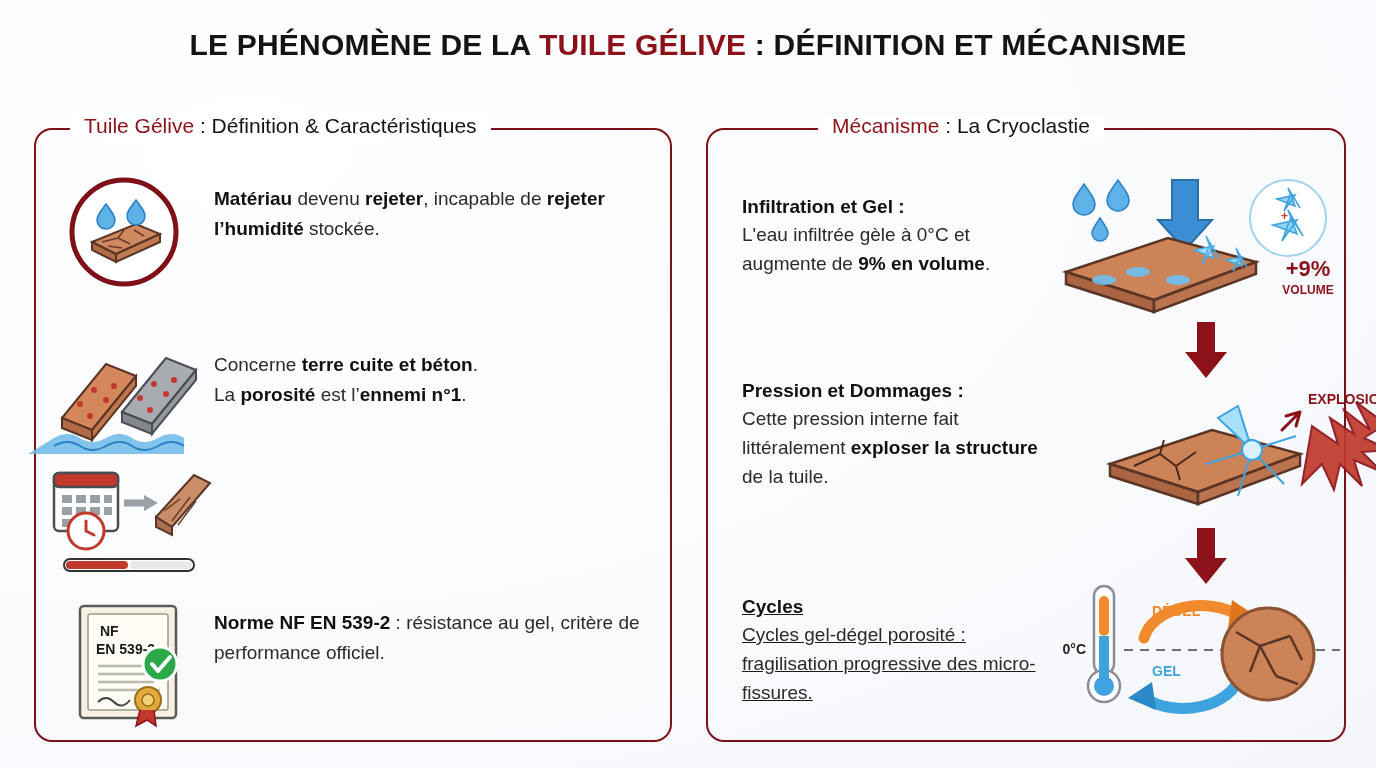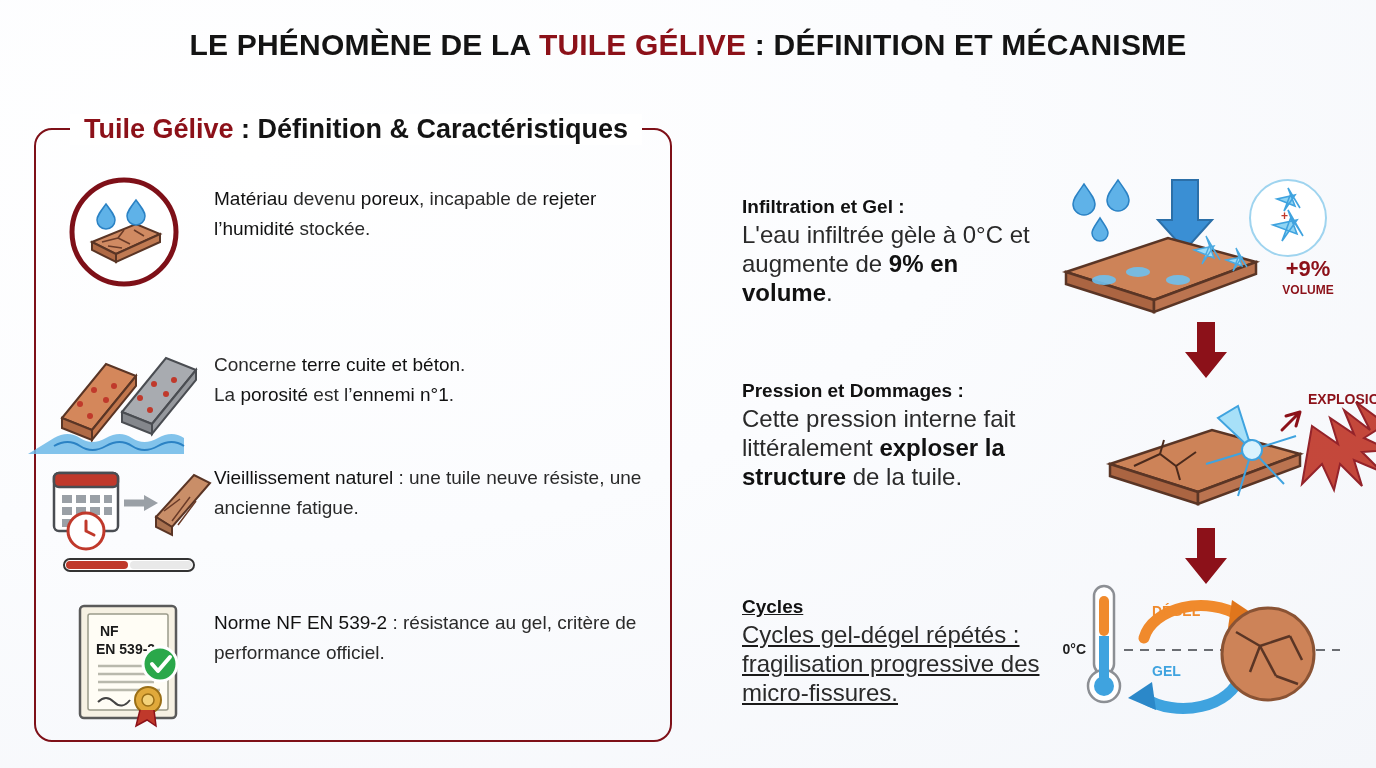--- a/index.html
+++ b/index.html
@@ -44,22 +44,22 @@
     border-radius: 18px;
   }
   .panel.left  { left: 34px;  top: 128px; width: 634px;  height: 610px; border-color:#7e1018;}
   .panel.right { left: 706px; top: 128px; width: 636px;  height: 610px; border-color:#7e1018;}
 
   .panel-title {
     position: absolute;
     top: -16px;
     background: #ffffff;
     padding: 0 14px;
-    font-size: 27px;
-    font-weight: bold;
+    font-size: 21px;
+    font-weight: normal;
     white-space: nowrap;
     color: #141414;
   }
   .panel-title .hl { color: #8c1119; }
   .panel.left  .panel-title { left: 34px; }
   .panel.right .panel-title { left: 110px; }
 
   
   .row {
     position: absolute;
@@ -71,37 +71,37 @@
     flex: 0 0 170px;
     position: relative;
     height: 120px;
   }
   .row .txt {
     font-size: 19px;
     line-height: 30px;
     color: #2a2a2a;
     padding-top: 8px;
   }
-  .row .txt b { color: #111; font-weight: normal; }
+  .row .txt b { color: #111; font-weight: bold; }
 
   .row.r1 { left: 44px;  top: 176px; width: 600px; }
   .row.r2 { left: 44px;  top: 342px; width: 600px; }
   .row.r3 { left: 44px;  top: 455px; width: 600px; }
   .row.r4 { left: 44px;  top: 600px; width: 600px; }
 
   
   .rblock { position: absolute; }
   .rblock .head {
     font-size: 19px;
     font-weight: bold;
     color: #111;
     margin-bottom: 2px;
   }
   .rblock .body {
-    font-size: 24px;
+    font-size: 19px;
     line-height: 29px;
     color: #2a2a2a;
     width: 300px;
   }
   .rblock .body b { color: #111; font-weight: bold; }
   .rb1 { left: 742px; top: 196px; }
   .rb2 { left: 742px; top: 380px; }
   .rb3 { left: 742px; top: 596px; text-decoration: underline; }
 
   .rart { position: absolute; }
@@ -144,21 +144,21 @@
           <path d="M72 78 L116 58 L116 66 L72 86 Z" fill="#c07a52" stroke="#5a3525" stroke-width="2"></path>
           <path d="M58 66 L74 62 M74 62 L86 68 M74 62 L80 54 M90 54 L100 60 M64 70 L78 72" stroke="#6b3b28" stroke-width="1.6" fill="none"></path>
         </g>
         <g fill="#5fb2e8" stroke="#2b82c4" stroke-width="1.5">
           <path d="M62 28 c6 8 9 12 9 16 a9 9 0 0 1 -18 0 c0 -4 3 -8 9 -16 z"></path>
           <path d="M92 24 c6 8 9 12 9 16 a9 9 0 0 1 -18 0 c0 -4 3 -8 9 -16 z"></path>
         </g>
       </svg>
     </div>
     <div class="txt">
-      <b>Matériau</b> devenu <b>poreux</b>, incapable de <b>rejeter l’humidité</b> stockée.
+      <b>Matériau</b> devenu <b>rejeter</b>, incapable de <b>rejeter l’humidité</b> stockée.
     </div>
   </div>
 
   <div class="row r2">
     <div class="art">
       <svg width="170" height="120" viewBox="0 0 170 120">
         <path d="M18 76 L62 22 L92 34 L48 88 Z" fill="#d4875b" stroke="#5a3525" stroke-width="2"></path>
         <path d="M18 76 L18 86 L48 98 L48 88 Z" fill="#b06a45" stroke="#5a3525" stroke-width="2"></path>
         <path d="M48 88 L92 34 L92 44 L48 98 Z" fill="#c2764c" stroke="#5a3525" stroke-width="2"></path>
         <g fill="#c0392b">
@@ -211,23 +211,20 @@
         <path d="M80 48 L104 48" stroke="#9aa0a6" stroke-width="7"></path>
         <path d="M100 40 L114 48 L100 56 Z" fill="#9aa0a6"></path>
         <path d="M112 62 L150 20 L166 28 L128 72 Z" fill="#c98e68" stroke="#5a3525" stroke-width="2"></path>
         <path d="M112 62 L112 72 L128 80 L128 72 Z" fill="#a9714f" stroke="#5a3525" stroke-width="2"></path>
         <path d="M120 56 L136 44 M128 66 L146 42 M134 70 L152 46" stroke="#6b3b28" stroke-width="1.5"></path>
         <rect x="20" y="104" width="130" height="12" rx="6" fill="#ffffff" stroke="#333" stroke-width="2"></rect>
         <rect x="22" y="106" width="62" height="8" rx="4" fill="#c0392b"></rect>
         <rect x="86" y="106" width="62" height="8" rx="4" fill="#e9e9e9"></rect>
       </svg>
     </div>
-    <div class="txt">
-      <b>Vieillissement naturel</b> : une tuile neuve résiste, une ancienne fatigue.
-    </div>
   </div>
 
   <div class="row r4">
     <div class="art">
       <svg width="170" height="130" viewBox="0 0 170 130">
         <rect x="36" y="6" width="96" height="112" rx="4" fill="#f6f1e3" stroke="#5a5a5a" stroke-width="2.5"></rect>
         <rect x="44" y="14" width="80" height="96" rx="2" fill="#fffdf5" stroke="#9a9a8a" stroke-width="1.5"></rect>
         <text class="lbl" x="56" y="36" font-size="14" fill="#1a1a1a">NF</text>
         <text class="lbl" x="52" y="54" font-size="14" fill="#1a1a1a">EN 539-2</text>
         <g stroke="#b9b9ad" stroke-width="2.5">
@@ -242,20 +239,25 @@
         <circle cx="104" cy="100" r="13" fill="#e0a93b" stroke="#9a6f17" stroke-width="2"></circle>
         <circle cx="104" cy="100" r="6" fill="#f3d27a" stroke="#9a6f17" stroke-width="1.5"></circle>
         <path d="M96 110 L92 126 L103 120 L112 126 L110 110" fill="#c0392b" stroke="#8c1119" stroke-width="1.5"></path>
       </svg>
     </div>
     <div class="txt">
       <b>Norme NF EN 539-2</b> : résistance au gel, critère de performance officiel.
     </div>
   </div>
 
+  <div class="panel right">
+    <div class="panel-title">
+      <span class="hl">Mécanisme</span><span> : La Cryoclastie</span>
+    </div>
+  </div>
 
   <div class="rblock rb1">
     <div class="head">Infiltration et Gel :</div>
     <div class="body">
       L'eau infiltrée gèle à 0°C et augmente de <b>9% en volume</b>.
     </div>
   </div>
 
   <div class="rart ra1">
     <svg width="280" height="150" viewBox="0 0 280 150">
@@ -332,21 +334,21 @@
   </div>
 
   <div class="arrow-col arrow-2">
     <svg width="48" height="58" viewBox="0 0 48 58">
       <path d="M15 0 h18 v30 h12 l-21 26 l-21 -26 h12 z" fill="#8c1119"></path>
     </svg>
   </div>
 
   <div class="rblock rb3">
     <div class="head">Cycles</div>
-    <div class="body">Cycles gel-dégel répétés : fragilisation progressive des micro-fissures.</div>
+    <div class="body">Cycles gel-dégel porosité : fragilisation progressive des micro-fissures.</div>
   </div>
 
   <div class="rart ra3">
     <svg width="310" height="160" viewBox="0 0 310 160">
 
       <rect x="54" y="6" width="20" height="88" rx="10" fill="#ffffff" stroke="#8c8f94" stroke-width="2.5"></rect>
       <circle cx="64" cy="106" r="16" fill="#ffffff" stroke="#8c8f94" stroke-width="2.5"></circle>
       <rect x="59" y="16" width="10" height="40" rx="5" fill="#f08a2c"></rect>
       <rect x="59" y="56" width="10" height="44" fill="#3fa3df"></rect>
       <circle cx="64" cy="106" r="10" fill="#3fa3df"></circle>

